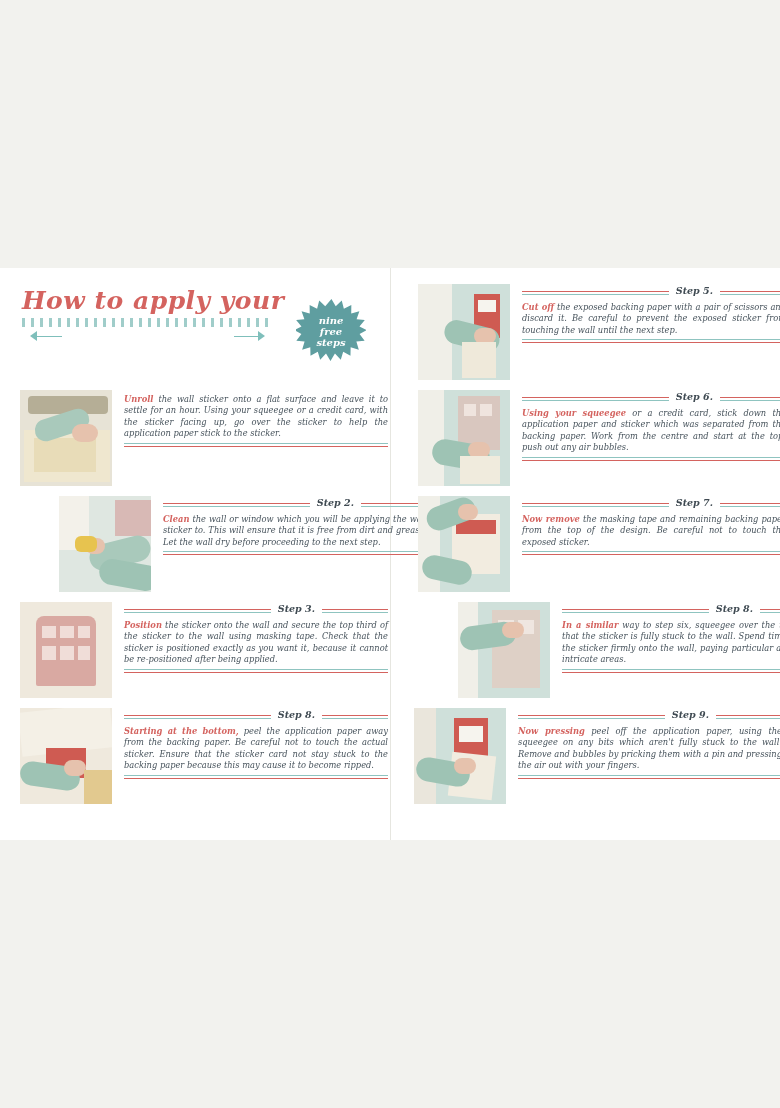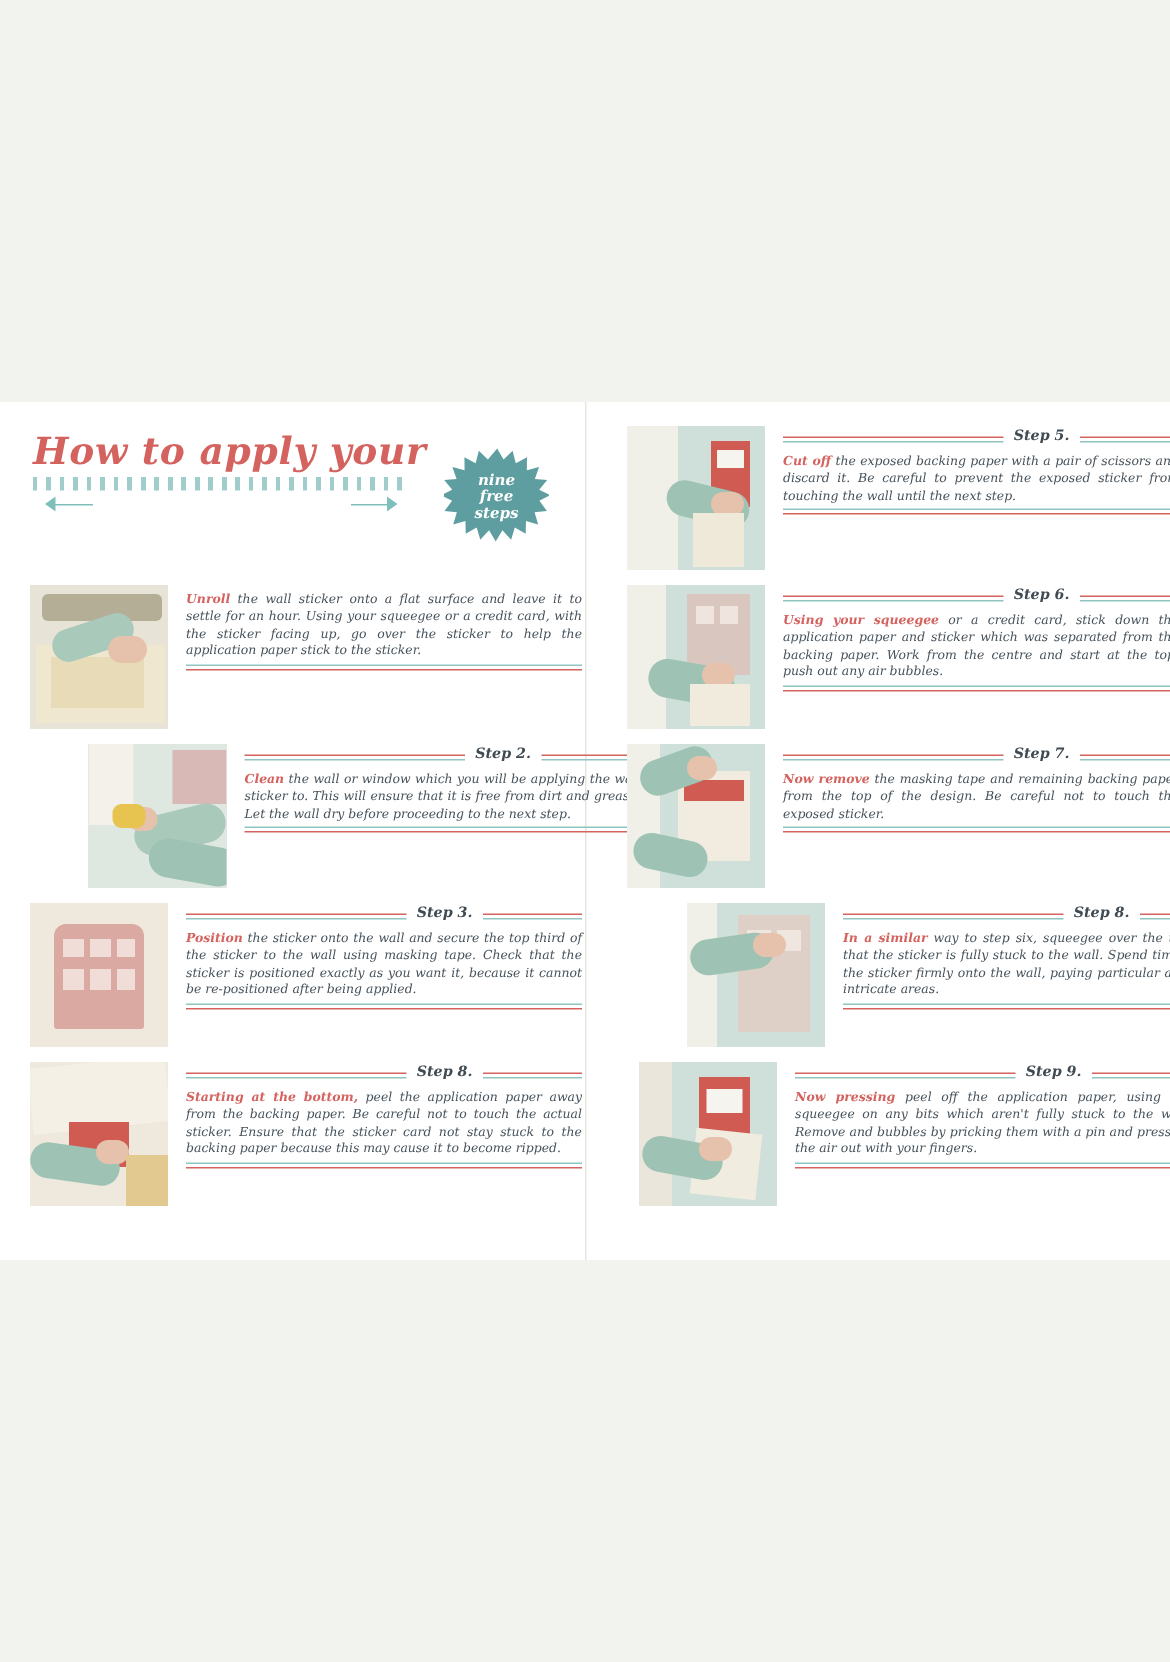--- a/index.html
+++ b/index.html
@@ -443,21 +443,21 @@
         <div class="step-text">
           <span class="lead">In a similar</span><span> way to step six, squeegee over the top half so that the sticker is fully stuck to the wall. Spend time pressing the sticker firmly onto the wall, paying particular attention to intricate areas.</span>
         </div>
         <div class="underlines">
             <span class="u1"></span>
             <span class="u2"></span>
           </div>
       </div>
     </div>
 
-    <div class="step" style="left:36px; top:440px; width:350px;">
+    <div class="step" style="left:24px; top:440px; width:350px;">
       <div class="thumb">
         <div class="ph">
           <div class="wall" style="background:#cfe0da;"></div>
           <div class="door" style="left:0;top:0;width:22px;height:96px;background:#eae6dc;"></div>
           <div class="red" style="left:40px;top:10px;width:34px;height:50px;background:#cf5b52;"></div>
           <div class="white" style="left:45px;top:18px;width:24px;height:16px;background:#f6f4ee;"></div>
           <div class="sheet" style="left:36px;top:46px;width:44px;height:44px;background:#f1ece0;transform:rotate(6deg);"></div>
           <div class="arm" style="left:2px;top:52px;width:54px;height:24px;background:#9ec3b4;transform:rotate(10deg);"></div>
           <div class="hand" style="left:40px;top:50px;width:22px;height:16px;"></div>
         </div>

